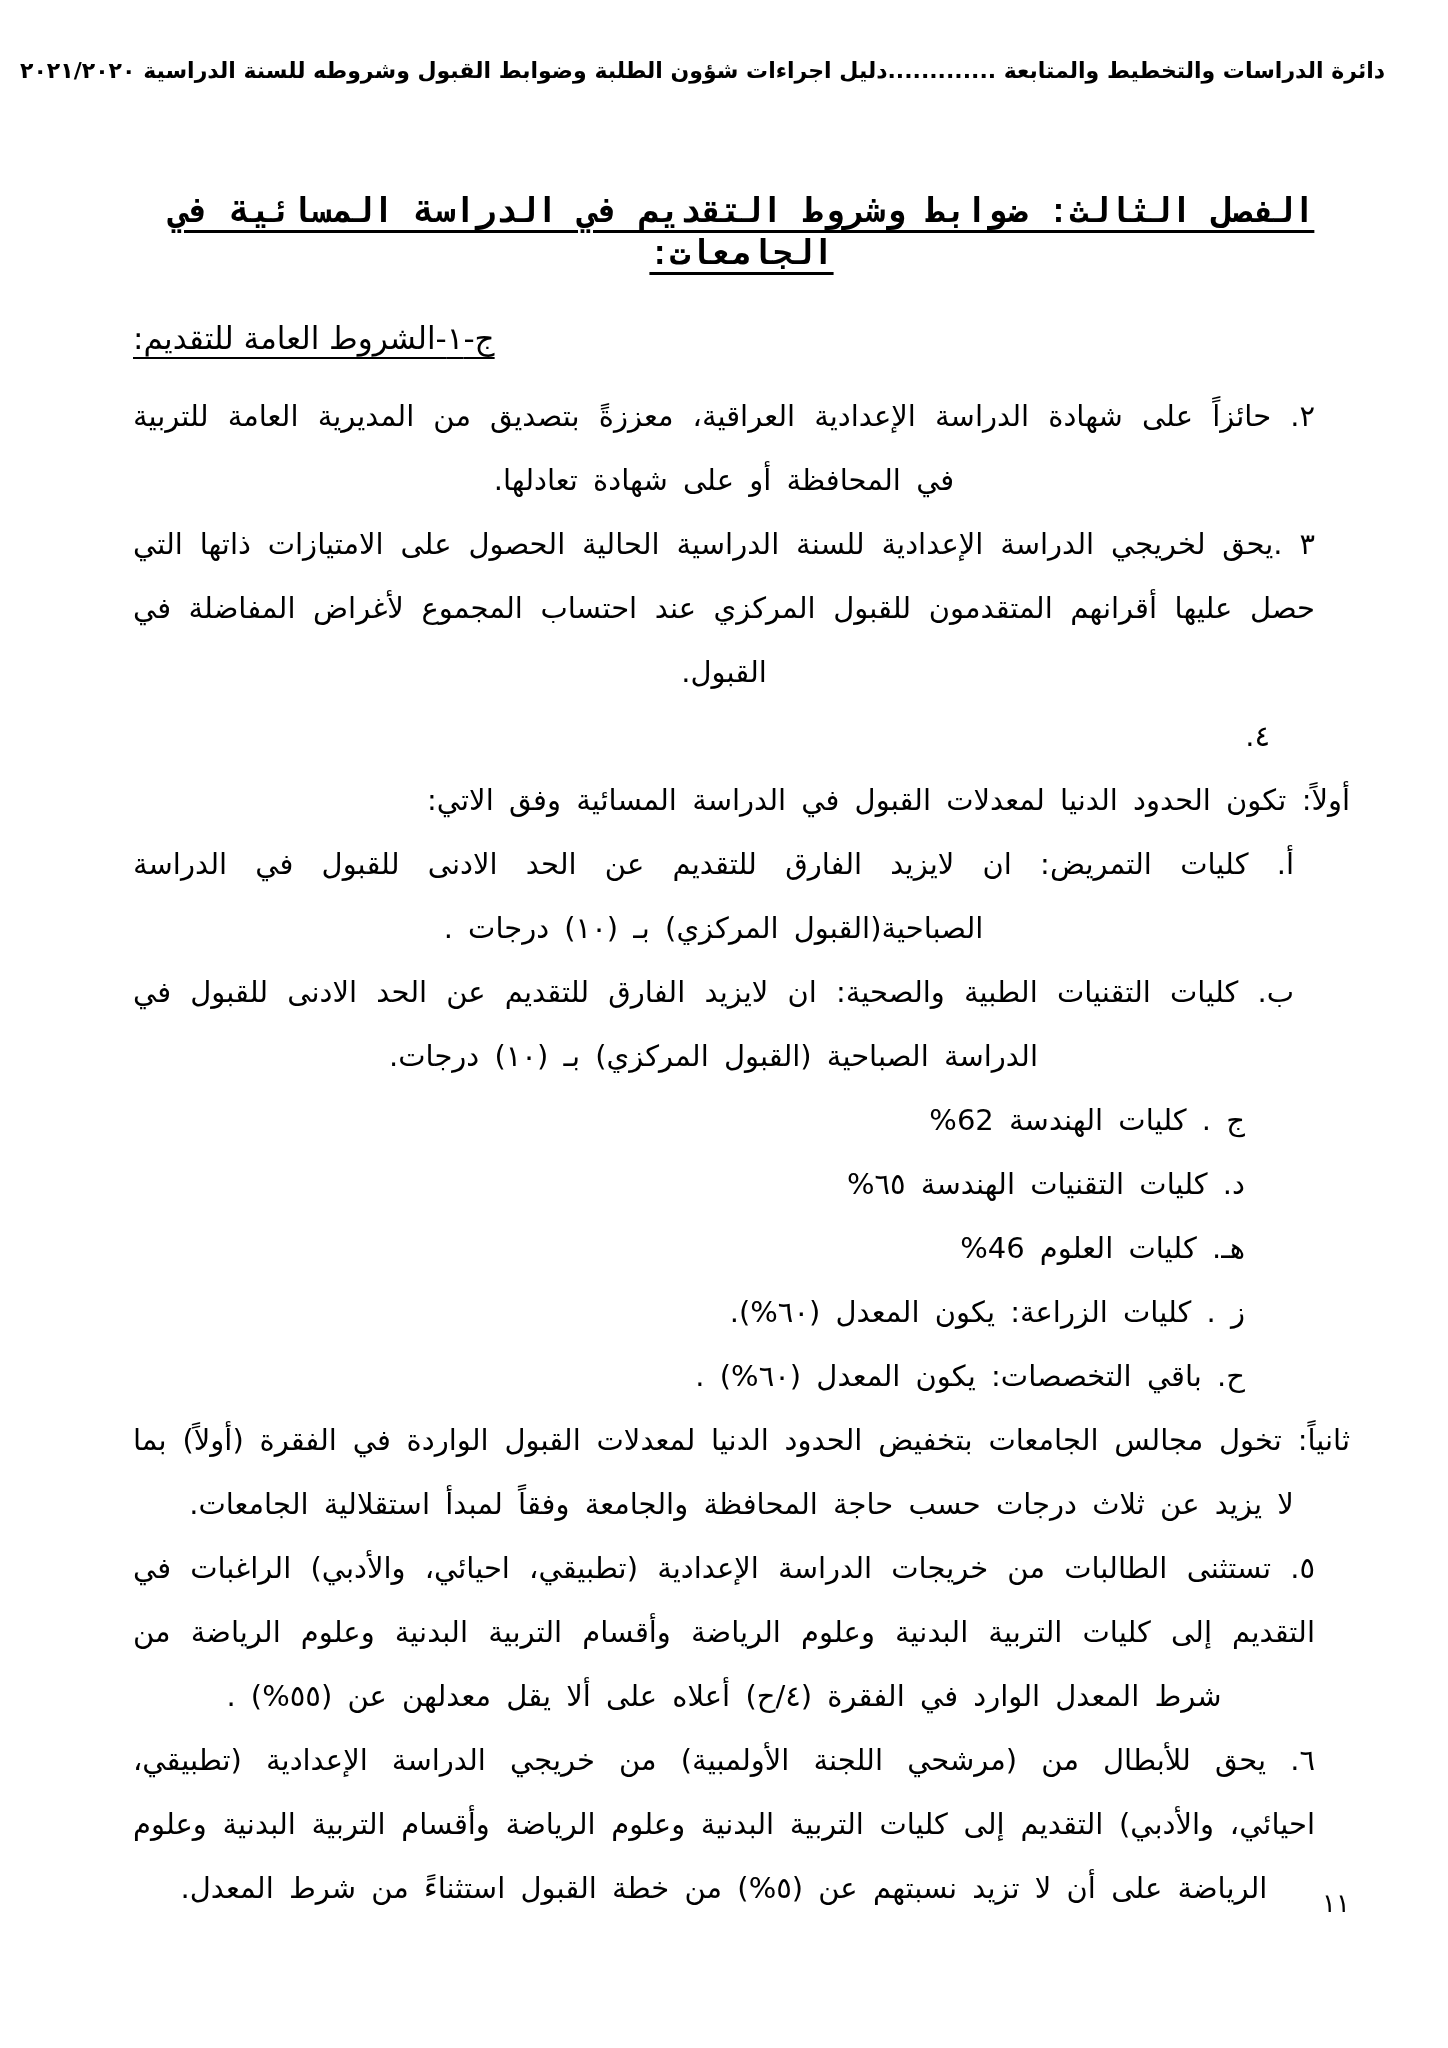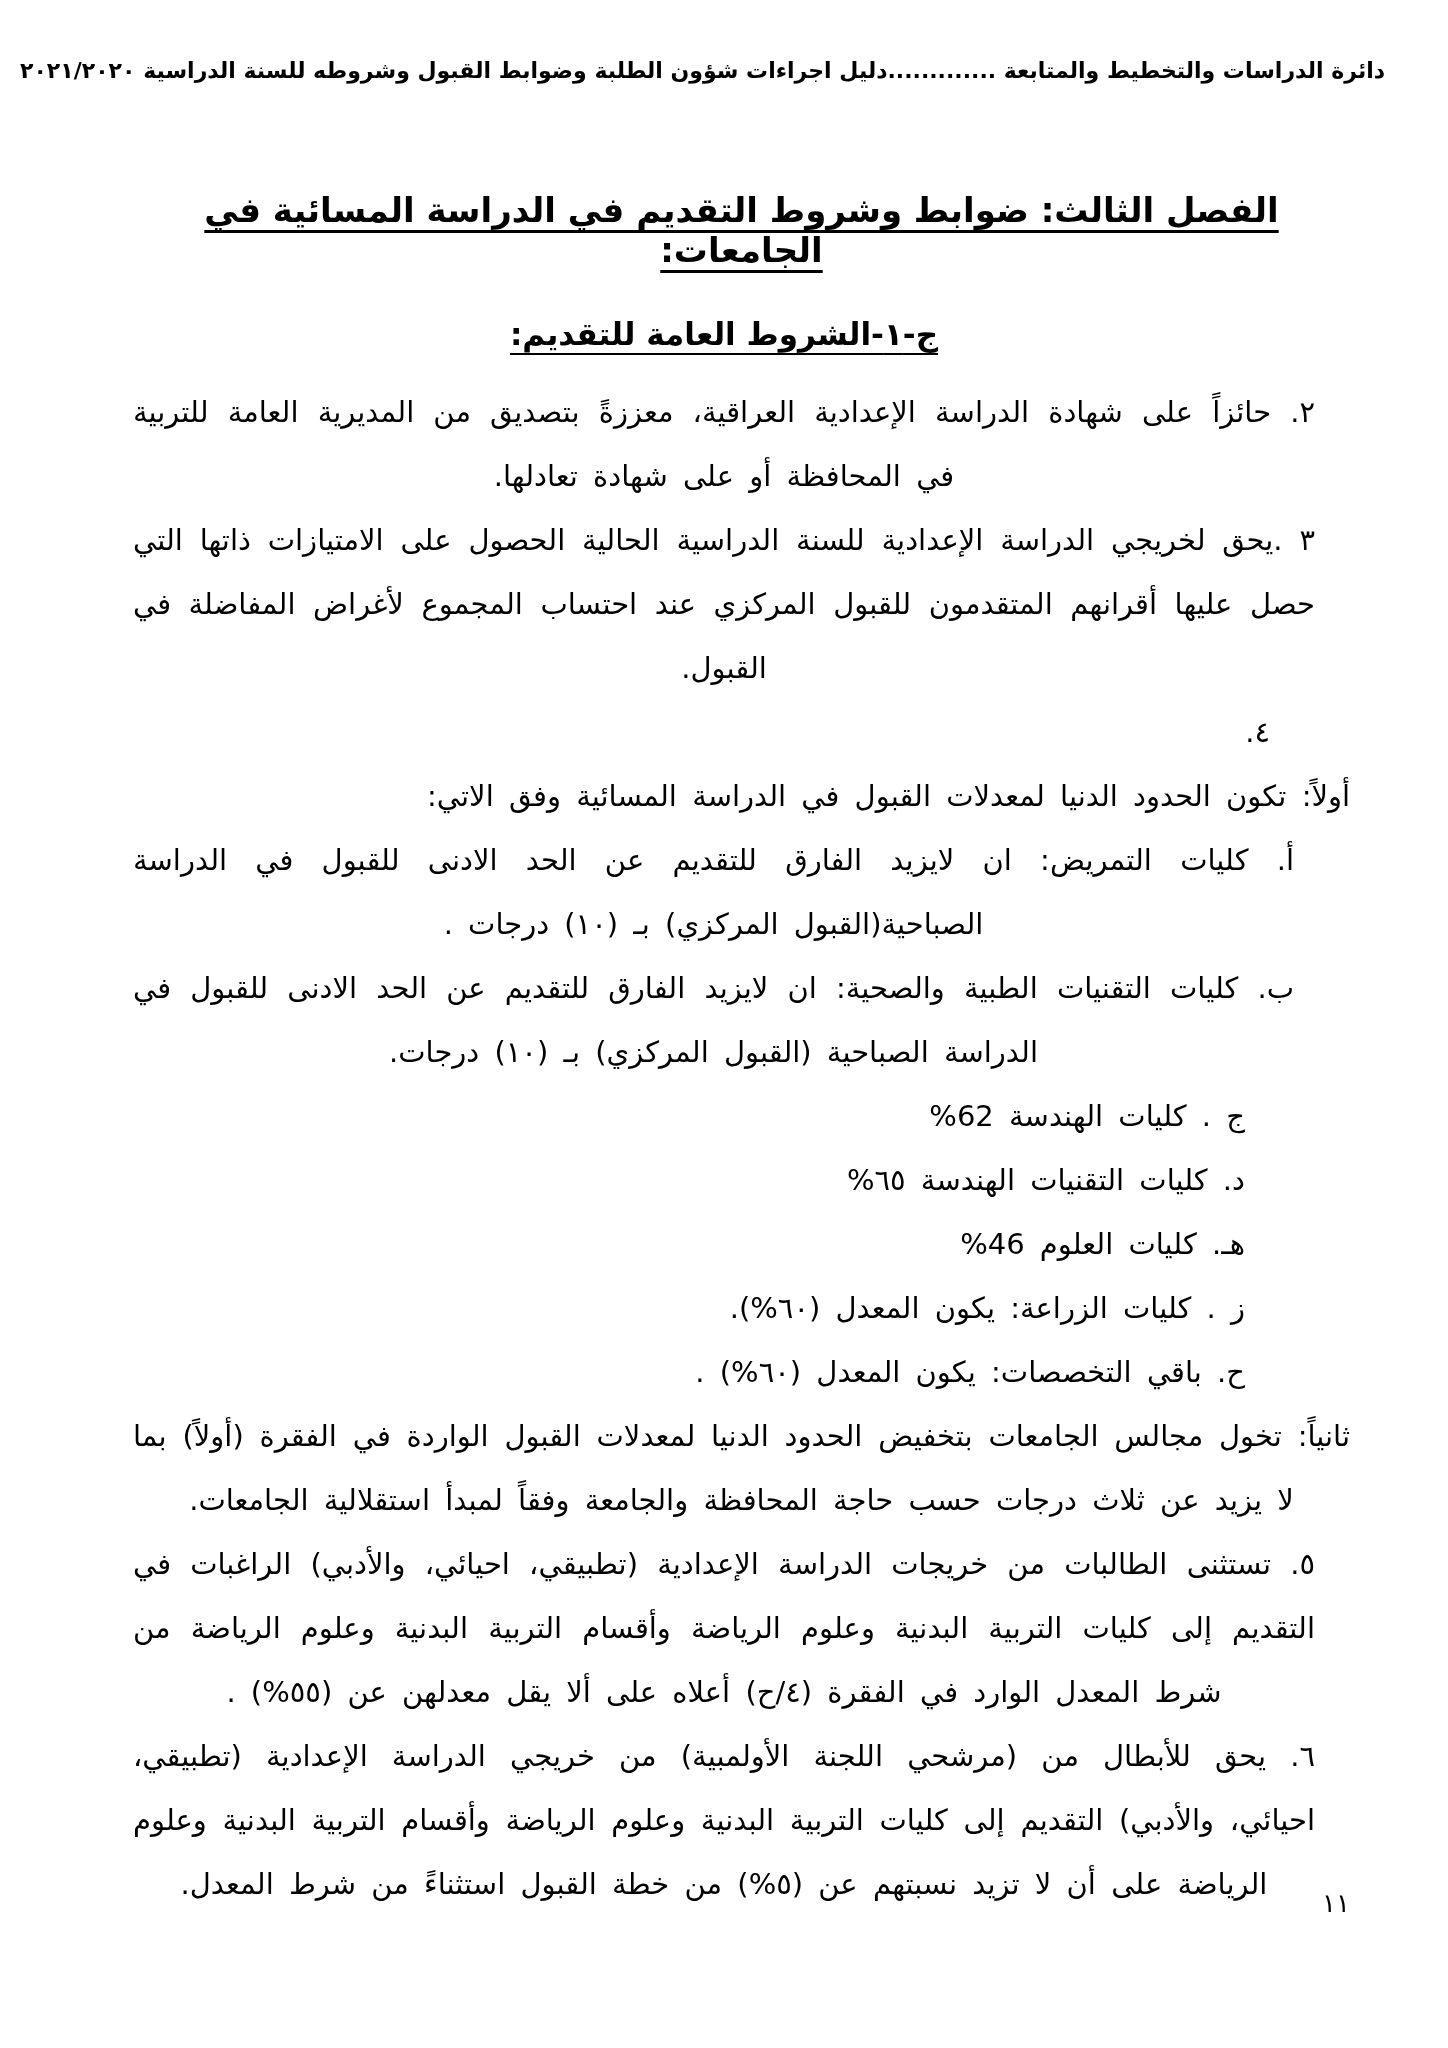--- a/index.html
+++ b/index.html
@@ -34,26 +34,27 @@
     left: 133px;
   }
   .chapter-title {
     margin: 40px 0 46px 0;
     text-align: center;
     font-size: 34px;
     font-weight: bold;
     text-decoration: underline;
     text-decoration-thickness: 3px;
     text-underline-offset: 8px;
+    font-family: Liberation Mono, monospace;
   }
   .section-heading {
     margin: 0 35px 28px 0;
-    text-align: center;
+    text-align: left;
     font-size: 31px;
-    font-weight: bold;
+    font-weight: normal;
     text-decoration: underline;
     text-decoration-thickness: 2px;
     text-underline-offset: 8px;
   }
   .body-text {
     font-size: 29px;
     line-height: 64px;
     word-spacing: 6px;
   }
   .para {

